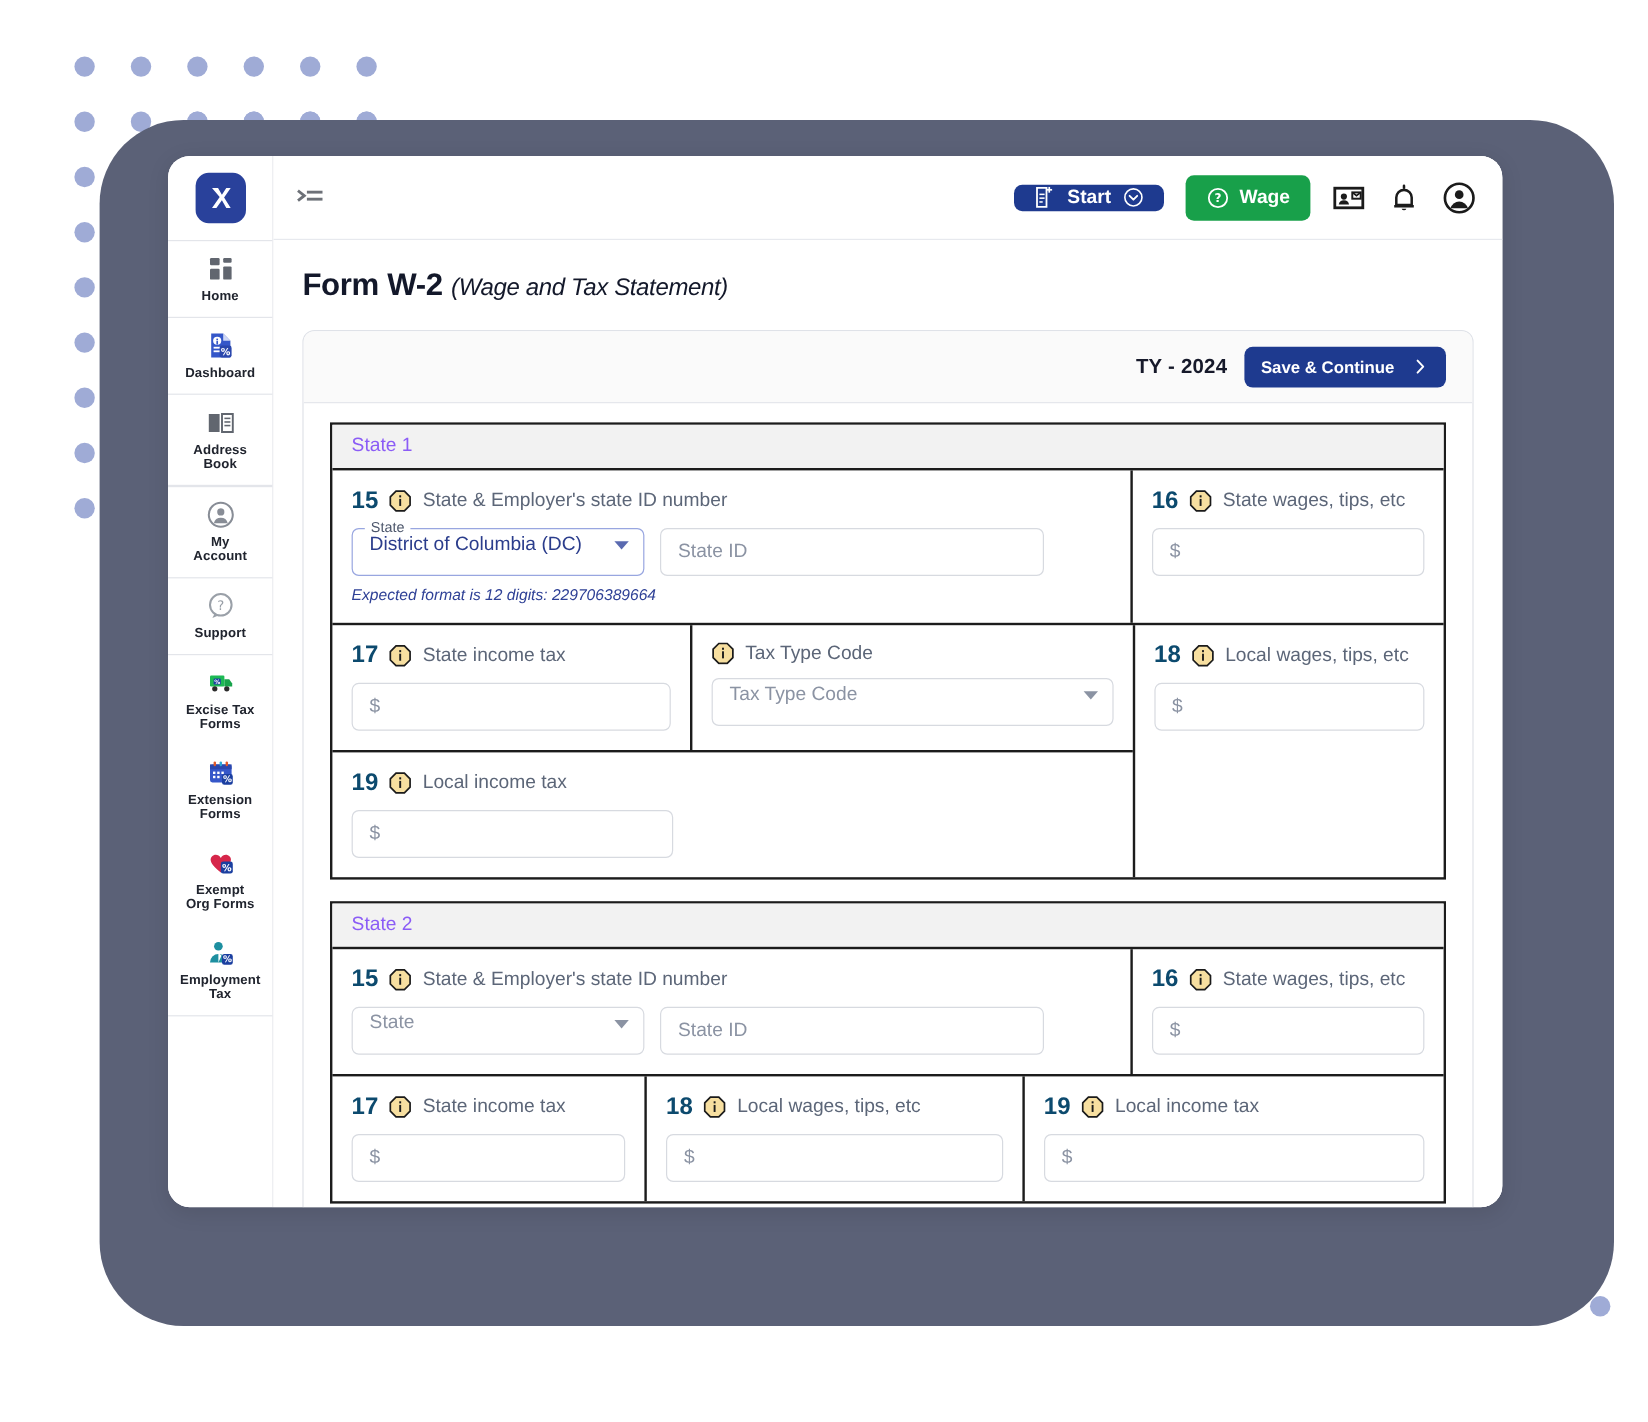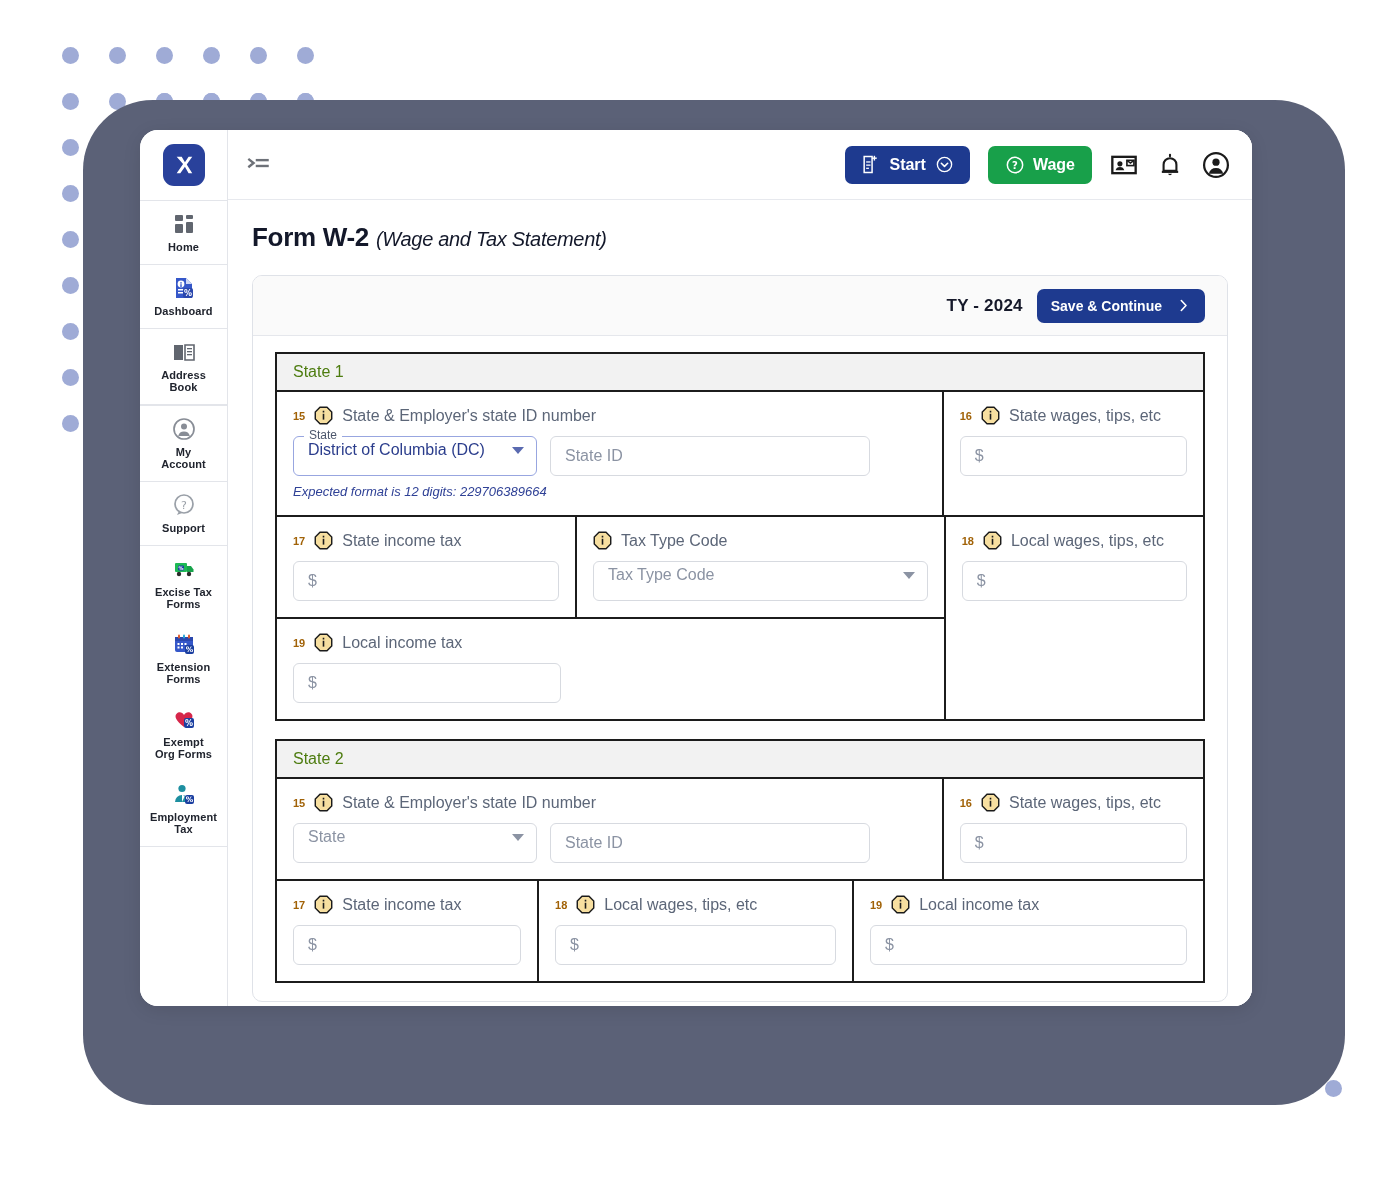--- a/index.html
+++ b/index.html
@@ -70,21 +70,21 @@
   .topbar {
     height:70px; border-bottom:1px solid #e7e9ee;
     display:flex; align-items:center; padding:0 22px 0 18px; gap:0;
     background:#fff;
   }
   .hamburger { width:26px; height:26px; cursor:pointer; }
   .top-right { margin-left:auto; display:flex; align-items:center; gap:18px; }
 
   .btn-start {
     background:#1e3a8f; color:#fff; border:none; border-radius:7px;
-    height:38px; padding:0 16px; display:flex; align-items:center; gap:9px;
+    height:22px; padding:0 16px; display:flex; align-items:center; gap:9px;
     font-size:16px; font-weight:bold; cursor:pointer;
     font-family:"Liberation Sans", sans-serif;
   }
   .btn-help {
     background:#18a04a; color:#fff; border:none; border-radius:7px;
     height:38px; padding:0 17px; display:flex; align-items:center; gap:8px;
     font-size:16px; font-weight:bold; cursor:pointer;
     font-family:"Liberation Sans", sans-serif;
   }
   .icon-btn { width:28px; height:28px; cursor:pointer; display:block; }
@@ -111,31 +111,31 @@
     font-size:14px; font-weight:bold; cursor:pointer;
     font-family:"Liberation Sans", sans-serif;
   }
 
   .card-body { padding:16px 22px 0 22px; }
 
   
   .state-block { border:2px solid #1c1c1c; margin-bottom:18px; }
   .state-title {
     background:#f2f2f2; border-bottom:2px solid #1c1c1c;
-    padding:9px 16px; font-size:16px; color:#4d7c0f;
+    padding:9px 16px; font-size:16px; color:#8b5cf6;
   }
   .srow { display:flex; border-bottom:2px solid #1c1c1c; }
   .srow:last-child { border-bottom:none; }
   .scell { padding:14px 16px 16px 16px; border-right:2px solid #1c1c1c; }
   .scell:last-child { border-right:none; }
   .c-right { width:28%; }
   .c-wide  { width:72%; }
 
   .fl { display:flex; align-items:center; gap:9px; margin-bottom:11px; }
-  .fnum { font-size:11px; font-weight:bold; color:#a16207; }
+  .fnum { font-size:20px; font-weight:bold; color:#0c4a6e; }
   .flabel { font-size:16px; color:#5c6678; }
 
   .info-ico { width:19px; height:19px; display:block; flex:none; }
 
   .inputs { display:flex; gap:13px; }
   .inp {
     height:40px; border:1px solid #d7dae0; border-radius:6px;
     display:flex; align-items:center; padding:0 14px;
     font-size:16px; color:#8b93a3; background:#fff; cursor:text;
   }

